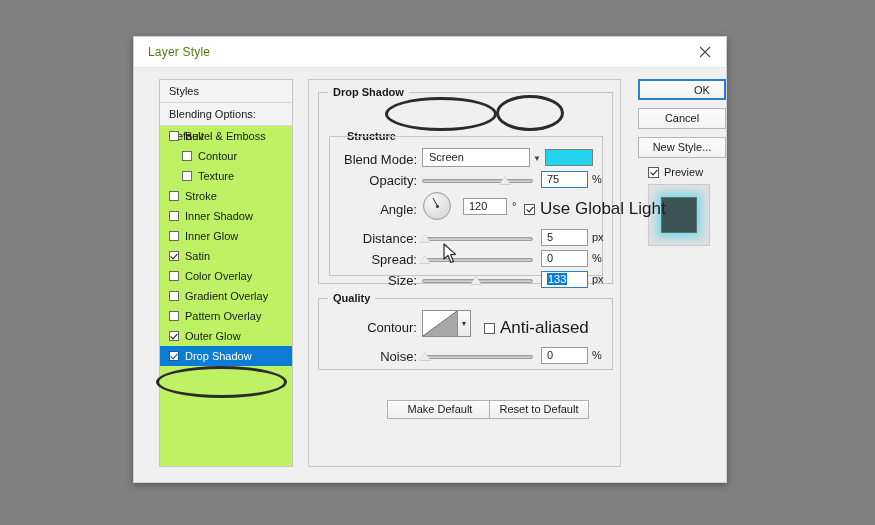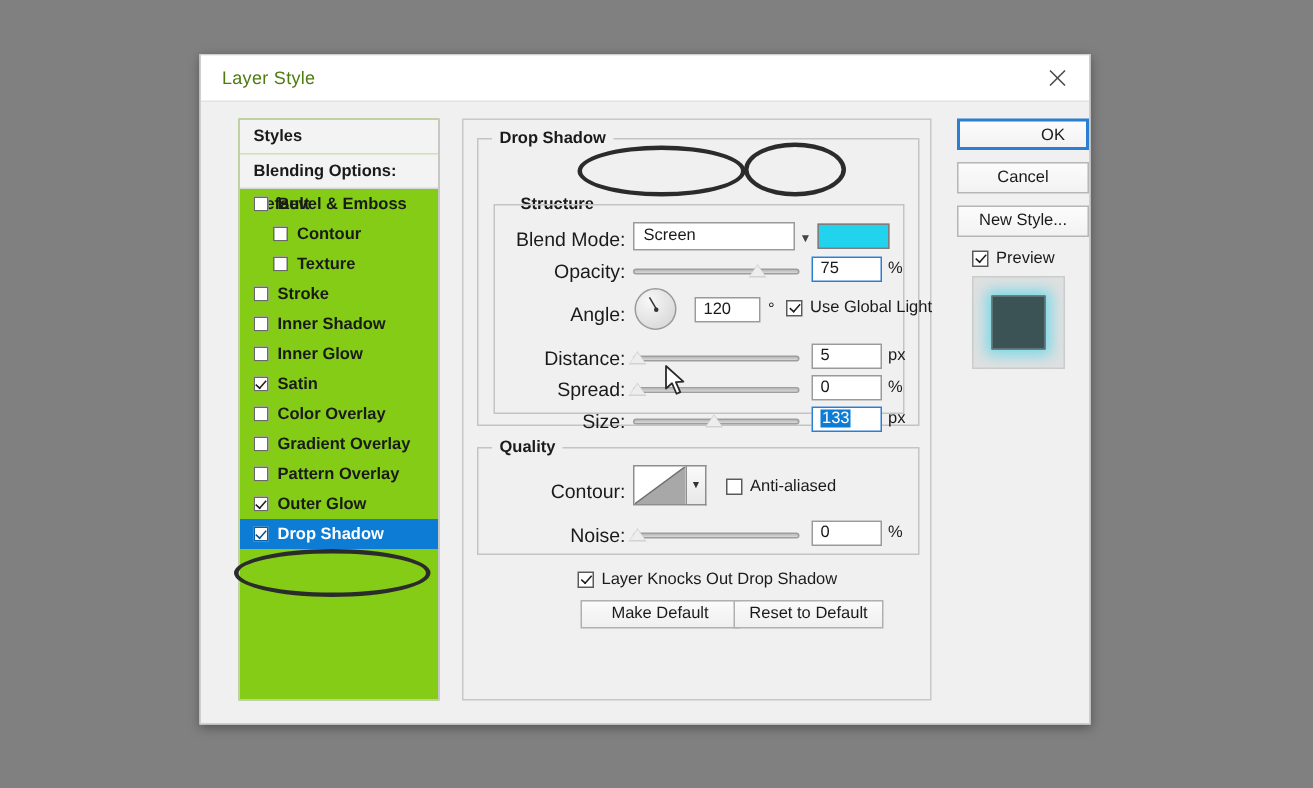--- a/index.html
+++ b/index.html
@@ -50,24 +50,23 @@
     display: flex; align-items: center; justify-content: center;
     cursor: pointer;
   }
   #close-btn svg { display:block; }
 
   
   #styles-panel {
     position: absolute;
     left: 25px; top: 42px;
     width: 134px; height: 388px;
-    background: #84cc16;
+    background: #bef264;
     border: 1px solid #c6c6c6;
     box-sizing: border-box;
-    font-weight: bold;
   }
   .style-head {
     height: 22px;
     line-height: 22px;
     padding-left: 9px;
     background: #f3f3f3;
     border-bottom: 1px solid #d8d8d8;
     font-size: 11px;
   }
   .style-row {
@@ -273,21 +272,21 @@
     background: #333;
     transform-origin: bottom center;
     transform: rotate(-30deg);
   }
 
   
   .chk-inline {
     position: absolute;
     display: flex;
     align-items: center;
-    font-size: 11px;
+    font-size: 17px;
     white-space: nowrap;
   }
   .cb2 {
     width: 11px; height: 11px;
     border: 1px solid #5a5a5a;
     background: #fff;
     margin-right: 5px;
     position: relative;
     box-sizing: border-box;
     flex: 0 0 auto;
@@ -495,24 +494,20 @@
       <span class="cb2"></span>
       <span>Anti-aliased</span>
     </div>
 
     <div class="lbl" style="left:28px; top:269px; width:80px;">Noise:</div>
     <div class="slider-track" style="left:113px; top:275px; width:111px;"></div>
     <div class="slider-thumb" style="left:110px; top:272px;"></div>
     <div class="numbox" style="left:232px; top:267px; width:47px;">0</div>
     <div class="unit" style="left:283px; top:269px;">%</div>
 
-    <div class="chk-inline" style="left:76px; top:300px;">
-      <span class="cb2 checked"></span>
-      <span>Layer Knocks Out Drop Shadow</span>
-    </div>
     <div class="small-btn" style="left:78px; top:320px; width:106px;">Make Default</div>
     <div class="small-btn" style="left:180px; top:320px; width:100px;">Reset to Default</div>
 
   </div>
 </div>
 
 <div class="annot" style="left:385px; top:97px; width:112px; height:34px;"></div>
 <div class="annot" style="left:496px; top:95px; width:68px; height:36px;"></div>
 <div class="annot" style="left:156px; top:366px; width:131px; height:32px;"></div>
 

